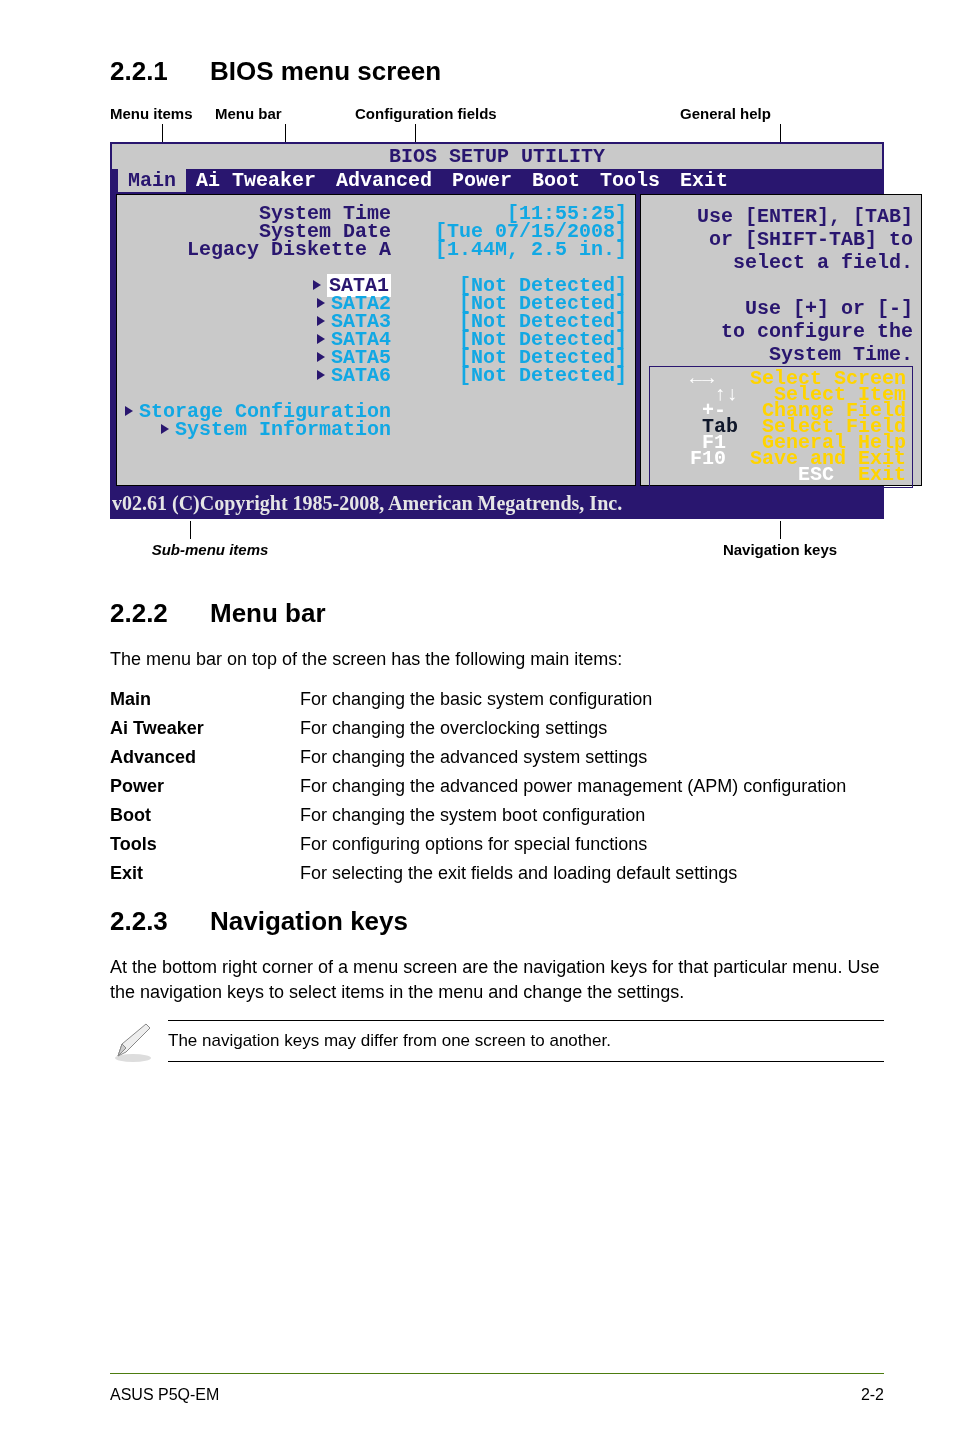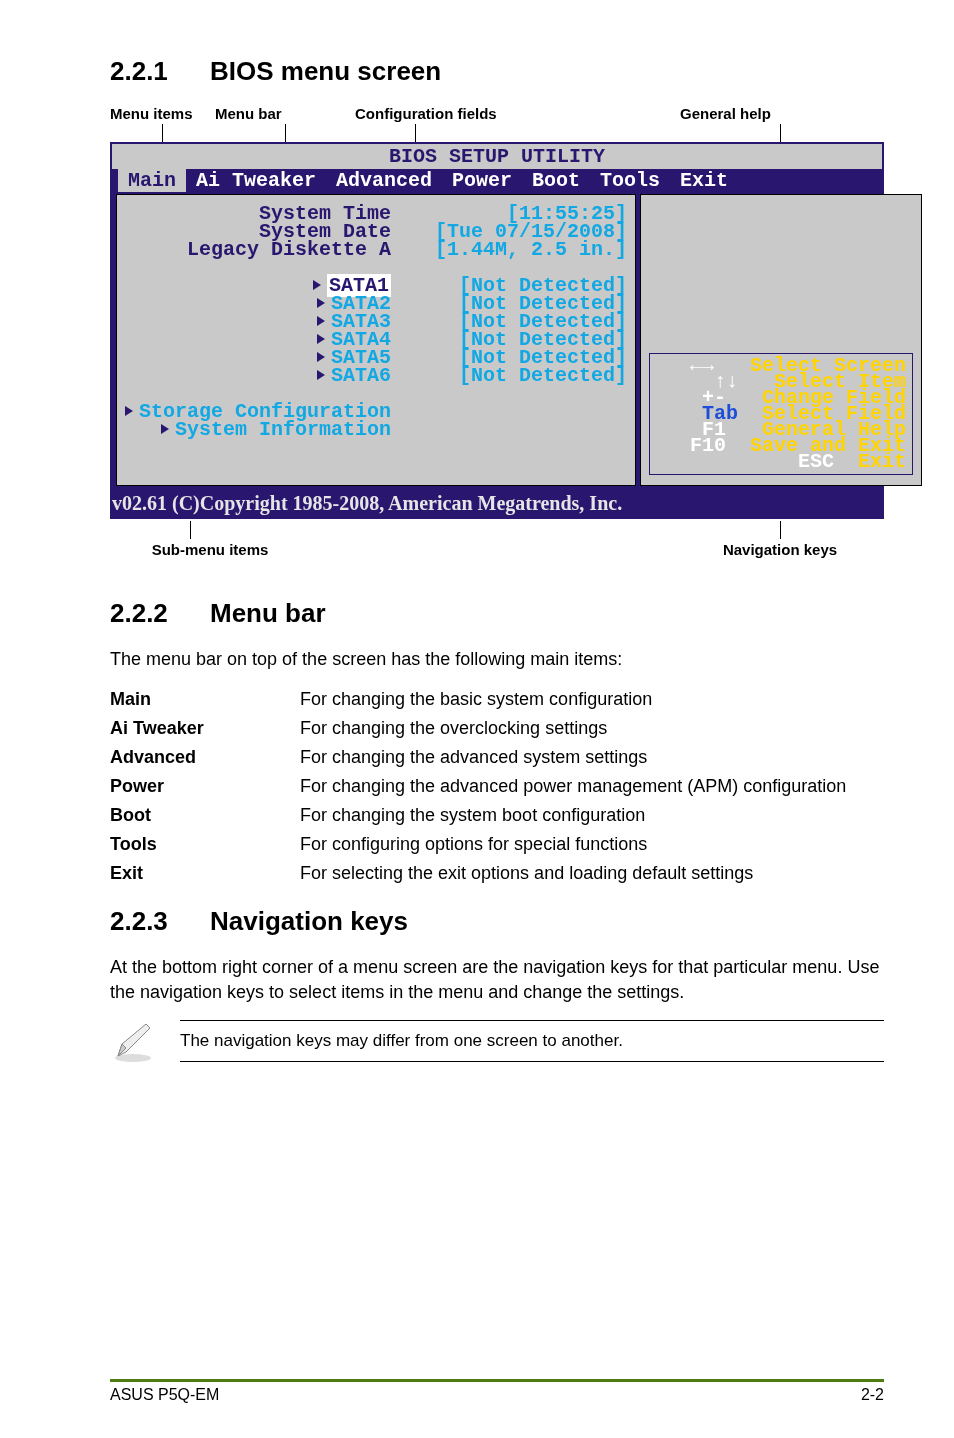--- a/index.html
+++ b/index.html
@@ -150,43 +150,43 @@
     vertical-align: top;
     padding: 4px 0;
   }
   table.defs td.term {
     font-weight: bold;
     width: 190px;
   }
   .note-row {
     display: flex;
     align-items: center;
-    gap: 24px;
+    gap: 12px;
     margin: 12px 0 0 0;
   }
   .note-lines {
     flex: 1;
   }
   .note-lines hr {
     border: none;
     border-top: 1px solid #000;
     margin: 0;
   }
   .note-text {
     font-size: 17px;
     padding: 10px 0;
   }
 
   .footer {
     position: absolute;
     bottom: 34px;
     left: 110px;
     right: 70px;
-    border-top: 3px solid #4d7c0f;
-    padding-top: 4px;
+    border-top: 1px solid #4d7c0f;
+    padding-top: 12px;
     font-size: 16px;
     display: flex;
     justify-content: space-between;
   }
 </style>
 </head>
 <body>
 
 <div class="page">
 
@@ -239,36 +239,45 @@
             <div class="row">&nbsp;</div>
             <div class="row">[Not Detected]</div>
             <div class="row">[Not Detected]</div>
             <div class="row">[Not Detected]</div>
             <div class="row">[Not Detected]</div>
             <div class="row">[Not Detected]</div>
             <div class="row">[Not Detected]</div>
           </div>
         </div>
         <div class="panel panel-right">
+          <div>
+            <div class="row">Use [ENTER], [TAB]</div>
+            <div class="row">or [SHIFT-TAB] to</div>
+            <div class="row">select a field.</div>
+            <div class="row">&nbsp;</div>
+            <div class="row">Use [+] or [-]</div>
+            <div class="row">to configure the</div>
+            <div class="row">System Time.</div>
+          </div>
           <div class="navkeys" style="margin-top:auto;">
             <div class="line"><span class="k" style="color:#fff;">←→</span>   <span class="d">Select Screen</span></div>
             <div class="line"><span class="k" style="color:#fff;">↑↓</span>   <span class="d">Select Item</span></div>
             <div class="line"><span class="k" style="color:#fff;">+-</span>   <span class="d">Change Field</span></div>
-            <div class="line"><span class="k" style="color:#1d4ed8;margin-left:46px;">Tab</span>  <span class="d">Select Field</span></div>
+            <div class="line"><span class="k" style="color:#0f172a;margin-left:46px;">Tab</span>  <span class="d">Select Field</span></div>
             <div class="line"><span class="k" style="color:#fff;">F1</span>   <span class="d">General Help</span></div>
             <div class="line"><span class="k" style="color:#fff;">F10</span>  <span class="d">Save and Exit</span></div>
             <div class="line"><span class="k" style="color:#fff;">ESC</span>  <span class="d">Exit</span></div>
           </div>
         </div>
       </div>
       <div class="bios-footer">v02.61 (C)Copyright 1985-2008, American Megatrends, Inc.</div>
     </div>
 
     <div class="col-labels-bot" style="width:770px; margin-top:2px;">
-      <div style="width:200px; text-align:center;"><div class="tick-up" style="margin-left:80px;"></div><span>Sub-menu items</span></div>
+      <div style="width:200px; text-align:center;font-style:italic;"><div class="tick-up" style="margin-left:80px;"></div><span>Sub-menu items</span></div>
       <div style="flex:1;"></div>
       <div style="width:200px; text-align:center;"><div class="tick-up"></div><span>Navigation keys</span></div>
     </div>
   </div>
 
   <h2 class="sec">
     <span class="num">2.2.2</span><span>Menu bar</span>
   </h2>
   <p class="body">The menu bar on top of the screen has the following main items:</p>
 
@@ -293,21 +302,21 @@
     <tr>
           <td class="term">Boot</td>
           <td>For changing the system boot configuration</td>
         </tr>
     <tr>
           <td class="term">Tools</td>
           <td>For configuring options for special functions</td>
         </tr>
     <tr>
           <td class="term">Exit</td>
-          <td>For selecting the exit options and loading default settings</td>
+          <td>For selecting the exit fields and loading default settings</td>
         </tr>
   </tbody>
     </table>
 
 
   <h2 class="sec" style="margin-top:18px;">
     <span class="num">2.2.3</span><span>Navigation keys</span>
   </h2>
   <p class="body">At the bottom right corner of a menu screen are the navigation keys for that particular menu. Use the navigation keys to select items in the menu and change the settings.</p>
 

